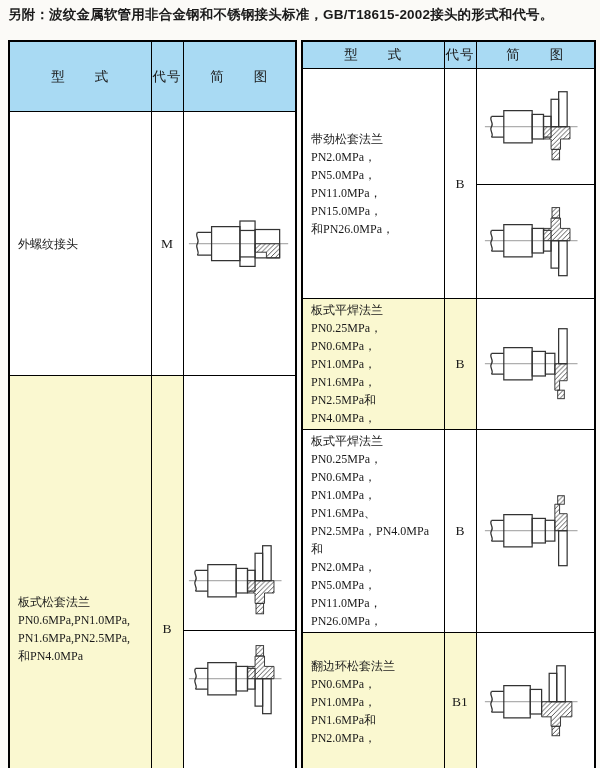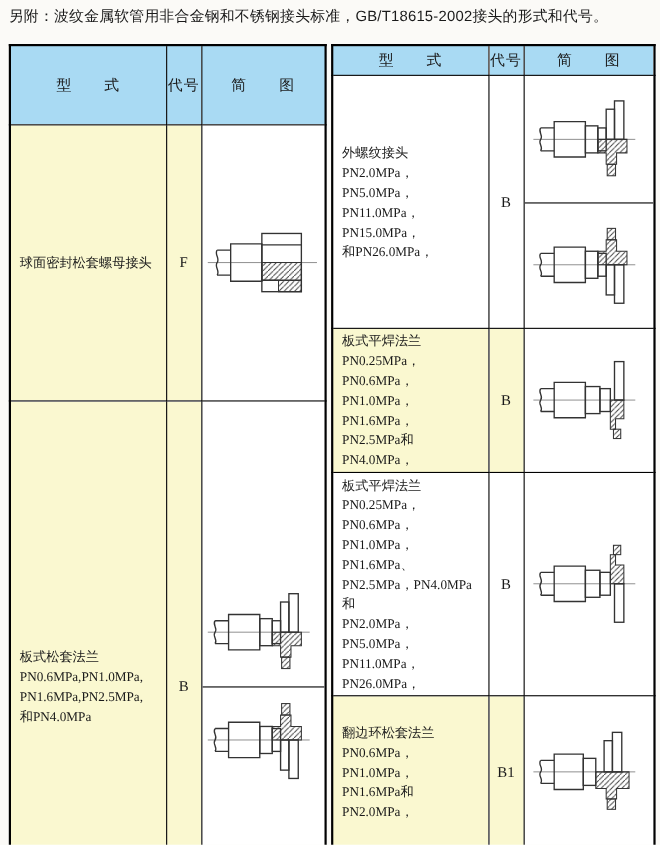--- a/index.html
+++ b/index.html
@@ -1,19 +1,19 @@
 <!DOCTYPE html>
 <html><head>
 <meta charset="utf-8">
 <style>
   html,body{margin:0;padding:0;width:600px;height:768px;background:#fbfaf7;overflow:hidden;
     font-family:"Liberation Serif", serif;color:#1a1a1a;}
   .page{position:relative;width:600px;height:768px;}
   .title{position:absolute;left:8px;top:6px;width:586px;
-    font-family:"Liberation Sans", sans-serif;font-weight:normal;font-size:13.5px;letter-spacing:.2px;}
+    font-family:"Liberation Sans", sans-serif;font-weight:bold;font-size:13.5px;letter-spacing:.2px;}
   .tables{position:absolute;left:8px;top:40px;display:flex;gap:4px;}
   table{border-collapse:collapse;table-layout:fixed;background:#fff;}
   table.lt{width:287px;}  table.rt{width:293px;}
   table{border:2px solid #000;}
   th,td{border:1px solid #000;padding:0;vertical-align:middle;overflow:hidden;}
   th{background:#a9daf3;font-weight:normal;font-size:13.5px;height:26px;letter-spacing:1px;}
   td.ty{padding:2px 4px 2px 8px;font-size:12px;line-height:1.5;white-space:pre-line;text-align:left;}
   td.cd{text-align:center;font-size:13.5px;}
   td.dg{padding:0;}
   .yl{background:#faf8d0;}
@@ -50,39 +50,40 @@
           <col style="width:32px">
           <col style="width:113px">
         </colgroup>
       <tbody>
           <tr>
         <th>型　　式</th>
         <th>代号</th>
         <th>简　　图</th>
       </tr>
 
-
-      <tr class="L1">
-        <td class="ty yl">球面密封松套螺母接头</td>
-        <td class="cd yl">F</td>
+      <tr class="L0">
+        <td class="ty">外螺纹接头</td>
+        <td class="cd">M</td>
         <td class="dg">
               <div class="dgbox">
           <svg class="dia" viewBox="0 0 110 84">
             <line class="c" x1="2" y1="42" x2="107" y2="42"></line>
             <path class="o" d="M11 30 C8 34 14 38 11 42 C8 46 14 50 11 54"></path>
-            <path class="o" d="M11 30 H24 M11 54 H24"></path>
-            <path class="o" d="M24 24 H54 V60 H24 Z"></path>
-            <rect class="o" x="54" y="14" width="38" height="56"></rect>
-            <line class="o" x1="54" y1="25" x2="92" y2="25"></line>
-                  <line class="o" x1="54" y1="59" x2="92" y2="59"></line>
-            <path class="h" d="M54 42 H92 V70 H70 V59 H54 Z"></path>
-          </svg>
-              </div>
-            </td>
-      </tr>
+            <path class="o" d="M11 30 H26 M11 54 H26"></path>
+            <path class="o" d="M26 24 H56 V60 H26 Z"></path>
+            <rect class="o" x="56" y="18" width="16" height="48"></rect>
+            <line class="o" x1="56" y1="28" x2="72" y2="28"></line>
+                  <line class="o" x1="56" y1="56" x2="72" y2="56"></line>
+            <rect class="o" x="72" y="27" width="26" height="30"></rect>
+            <path class="h" d="M72 42 H98 V57 H84 V51 H72 Z"></path>
+          </svg>
+              </div>
+            </td>
+      </tr>
+
 
 
 
 
       <tr class="L5">
         <td class="ty yl">板式松套法兰
 PN0.6MPa,PN1.0MPa,
 PN1.6MPa,PN2.5MPa,
 和PN4.0MPa</td>
         <td class="cd yl">B</td>
@@ -127,21 +128,21 @@
           <col style="width:119px">
         </colgroup>
       <tbody>
           <tr>
         <th>型　　式</th>
         <th>代号</th>
         <th>简　　图</th>
       </tr>
 
       <tr class="R0">
-        <td class="ty">外螺纹接头
+        <td class="ty">带劲松套法兰
 PN2.0MPa，PN5.0MPa，
 PN11.0MPa，PN15.0MPa，
 和PN26.0MPa，</td>
         <td class="cd">B</td>
         <td class="dg">
           <div class="dghalf" style="height:114px">
             <svg class="dia" viewBox="0 0 110 84">
               <line class="c" x1="2" y1="42" x2="100" y2="42"></line>
               <path class="o" d="M9 31 C6 35 12 38 9 42 C6 46 12 49 9 53"></path>
               <path class="o" d="M9 31 H22 M9 53 H22"></path>

